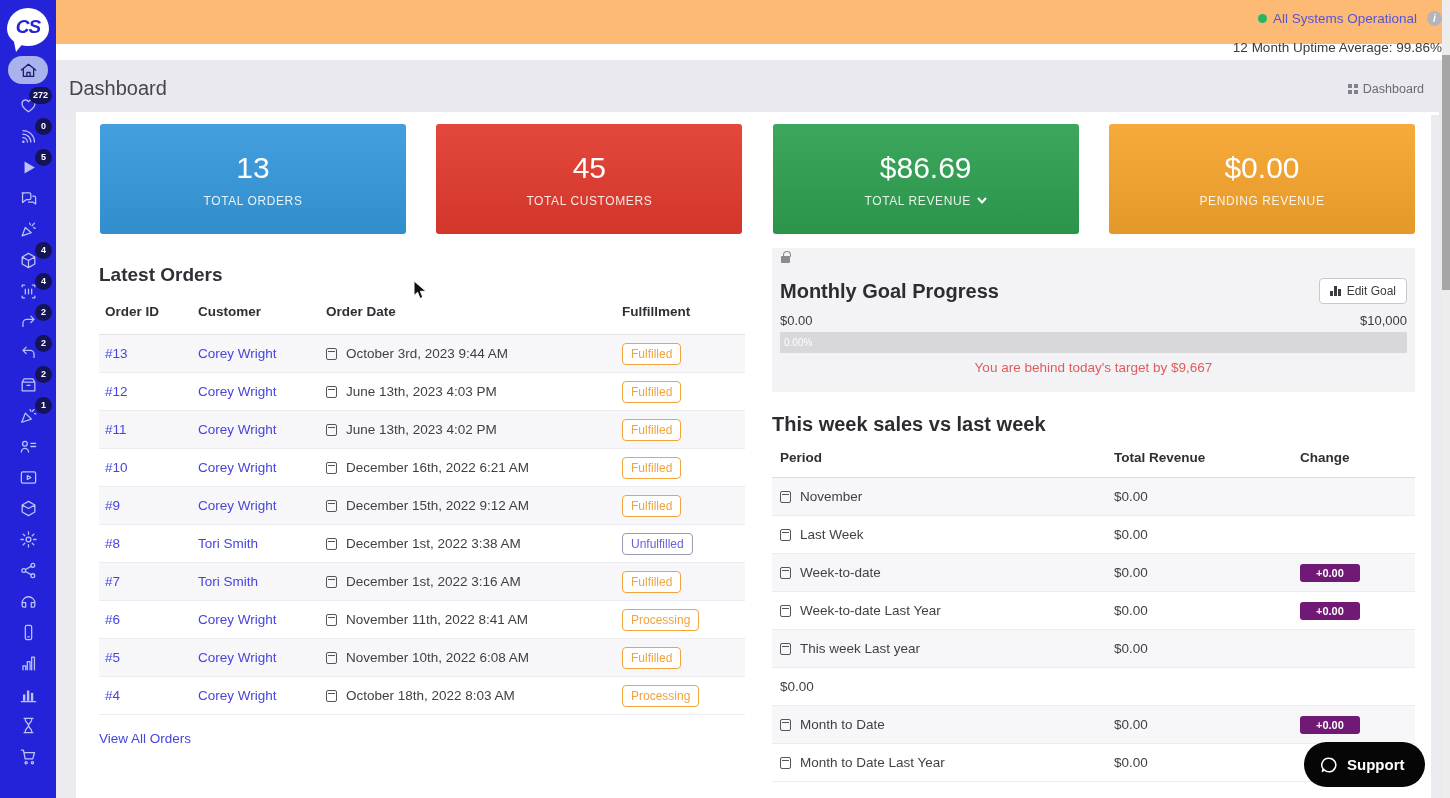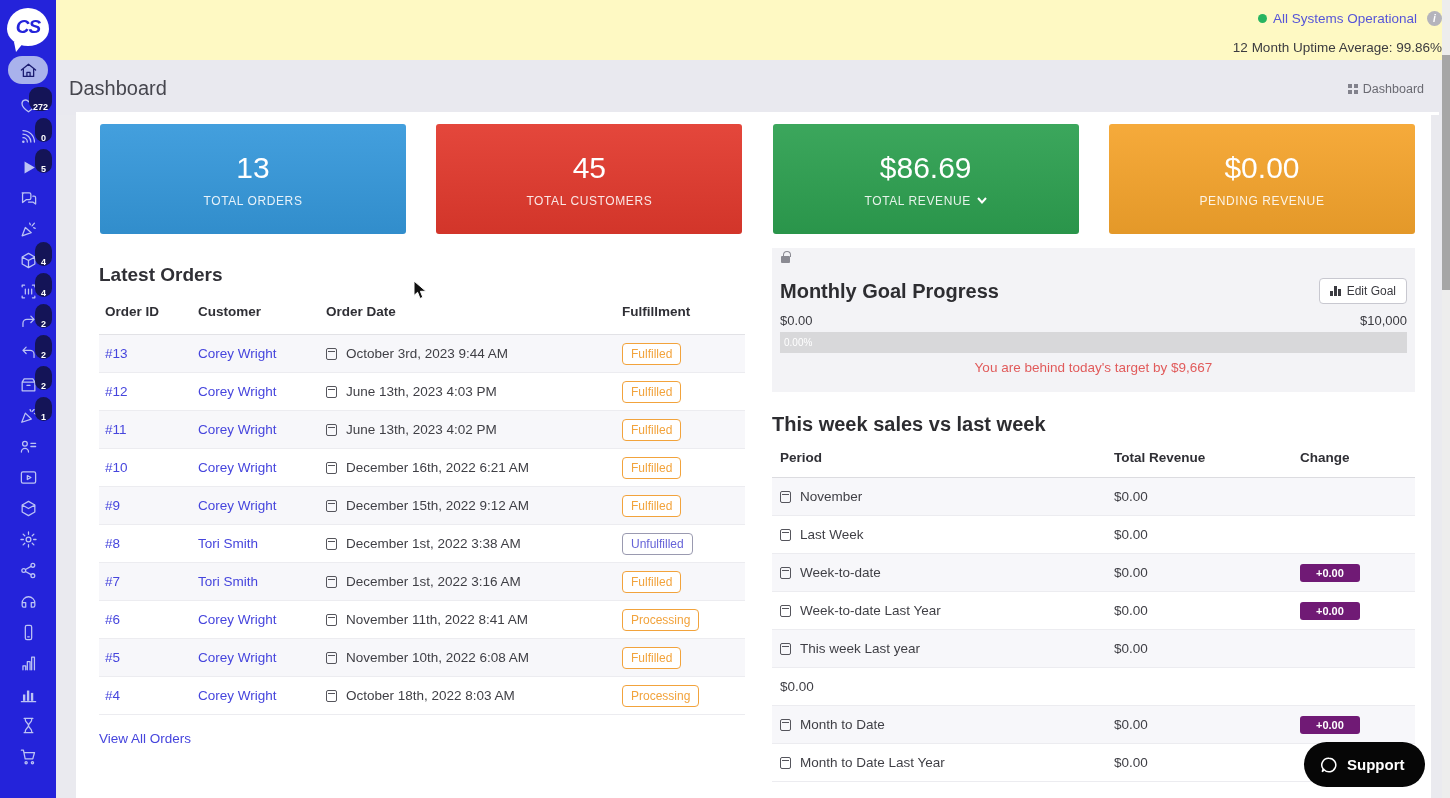--- a/index.html
+++ b/index.html
@@ -21,27 +21,27 @@
   .nav { display:flex; flex-direction:column; align-items:center; gap:11px;
     margin-top:8px; }
   .nav-item { position:relative; width:40px; height:20px; display:flex;
     align-items:center; justify-content:center; cursor:pointer; }
   .nav-item svg { width:19px; height:19px; stroke:#bcc3f4; fill:none;
     stroke-width:1.6; stroke-linecap:round; stroke-linejoin:round; }
   .nav-item.active { background:#a9b2ec; border-radius:14px; height:28px; }
   .nav-item.active svg { stroke:#1b1b70; }
   .nav-item svg .fill { fill:#bcc3f4; stroke:none; }
   .nav-badge { position:absolute; top:-8px; right:-4px; min-width:17px;
-    height:17px; padding:12px 4px; background:#141457; color:#ffffff;
+    height:17px; padding:0 4px; background:#141457; color:#ffffff;
     border-radius:9px; font-size:9px; font-weight:bold; line-height:17px;
     text-align:center; }
 
   
-  .topbar { position:absolute; left:56px; top:0; right:0; height:60px;
-    background:#fef9c3; }
+  .topbar { position:absolute; left:56px; top:0; right:0; height:44px;
+    background:#fdba74; }
   .status-block { position:absolute; right:8px; top:11px; text-align:right; }
   .status-line { display:flex; align-items:center; justify-content:flex-end;
     gap:6px; }
   .status-dot { width:9px; height:9px; border-radius:50%; background:#27b561; }
   .status-label { color:#5655d8; font-size:13.5px; }
   .info-icon { width:15px; height:15px; border-radius:50%; background:#b4b4bc;
     color:#ffffff; font-size:10px; font-weight:bold; line-height:15px;
     text-align:center; font-style:italic; margin-left:4px; }
   .uptime { margin-top:14px; color:#3c3c40; font-size:13.5px; }
 

